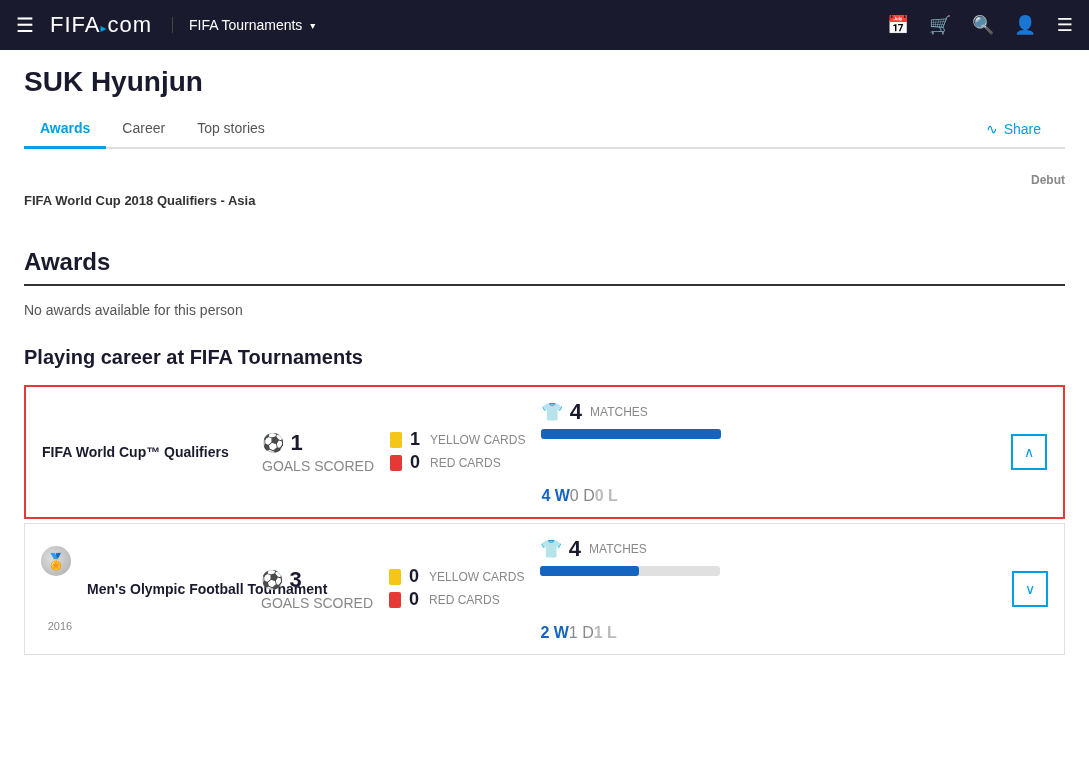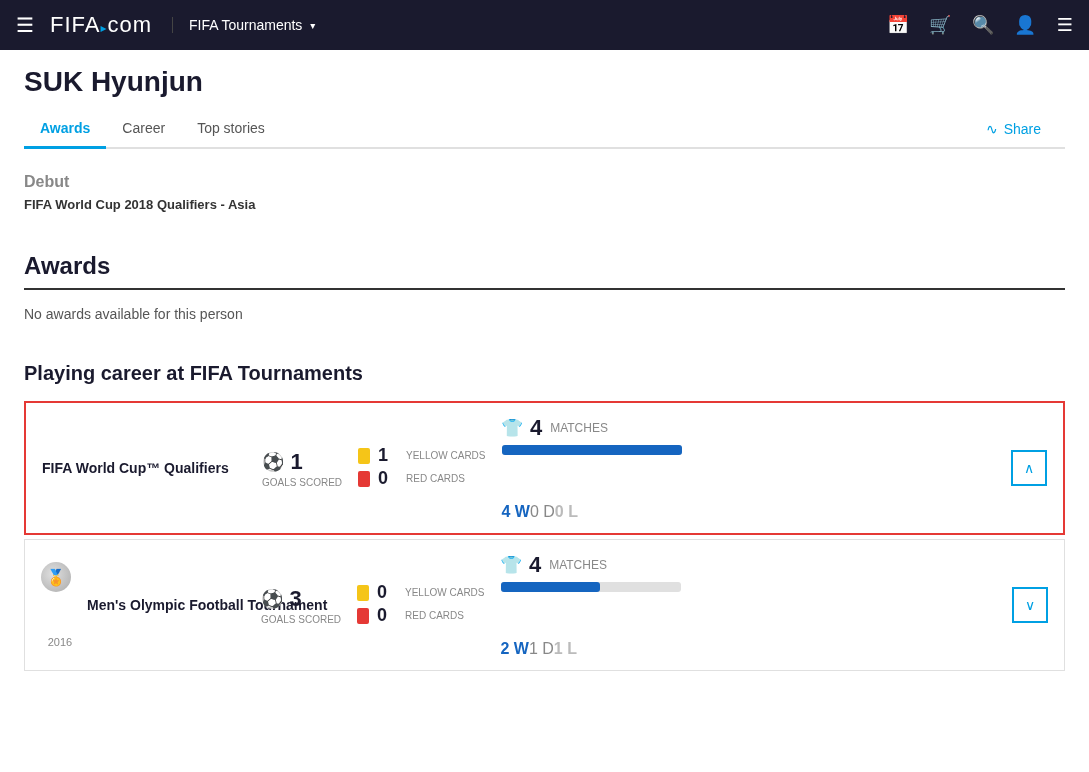--- a/index.html
+++ b/index.html
@@ -77,24 +77,25 @@
       cursor: pointer;
       padding-right: 24px;
     }
 
     
     .content {
       padding: 16px 24px;
     }
 
     .debut-label {
-      font-size: 16px;
+      font-size: 12px;
       color: #888;
       font-weight: bold;
       margin-bottom: 6px;
+      text-align: right;
     }
     .debut-tournament {
       font-size: 13px;
       font-weight: bold;
       color: #333;
       margin-bottom: 4px;
     }
     .debut-match {
       font-size: 13px;
       font-weight: bold;
@@ -117,21 +118,21 @@
     .no-awards {
       font-size: 14px;
       color: #555;
     }
 
     
     .career-section-title {
       font-size: 20px;
       font-weight: bold;
       color: #1a1a2e;
-      margin-top: 40px;
+      margin-top: 28px;
       margin-bottom: 16px;
     }
 
     
     .tournament-row {
       display: flex;
       align-items: center;
       padding: 12px 16px;
       border: 1px solid #e0e0e0;
       margin-bottom: 4px;
@@ -148,36 +149,36 @@
       flex-shrink: 0;
     }
 
     .stats-group {
       display: flex;
       align-items: center;
       margin-right: 20px;
     }
     .stat-icon { margin-right: 6px; font-size: 18px; }
     .stat-value { font-size: 22px; font-weight: bold; color: #1a1a2e; }
-    .stat-label { font-size: 10px; color: #888; text-transform: uppercase; margin-top: 2px; }
+    .stat-label { font-size: 14px; color: #888; text-transform: uppercase; margin-top: 2px; }
 
     .card-stats {
       display: flex;
       flex-direction: column;
       margin-right: 20px;
     }
     .card-row {
       display: flex;
       align-items: center;
       margin-bottom: 2px;
     }
     .card-yellow { width: 12px; height: 16px; background: #f5c518; border-radius: 2px; margin-right: 8px; }
     .card-red { width: 12px; height: 16px; background: #e53935; border-radius: 2px; margin-right: 8px; }
     .card-value { font-size: 18px; font-weight: bold; color: #1a1a2e; min-width: 20px; }
-    .card-type-label { font-size: 10px; color: #888; text-transform: uppercase; margin-left: 8px; }
+    .card-type-label { font-size: 12px; color: #888; text-transform: uppercase; }
 
     .matches-group {
       display: flex;
       flex-direction: column;
       flex: 1;
     }
     .matches-header {
       display: flex;
       align-items: center;
       margin-bottom: 4px;

